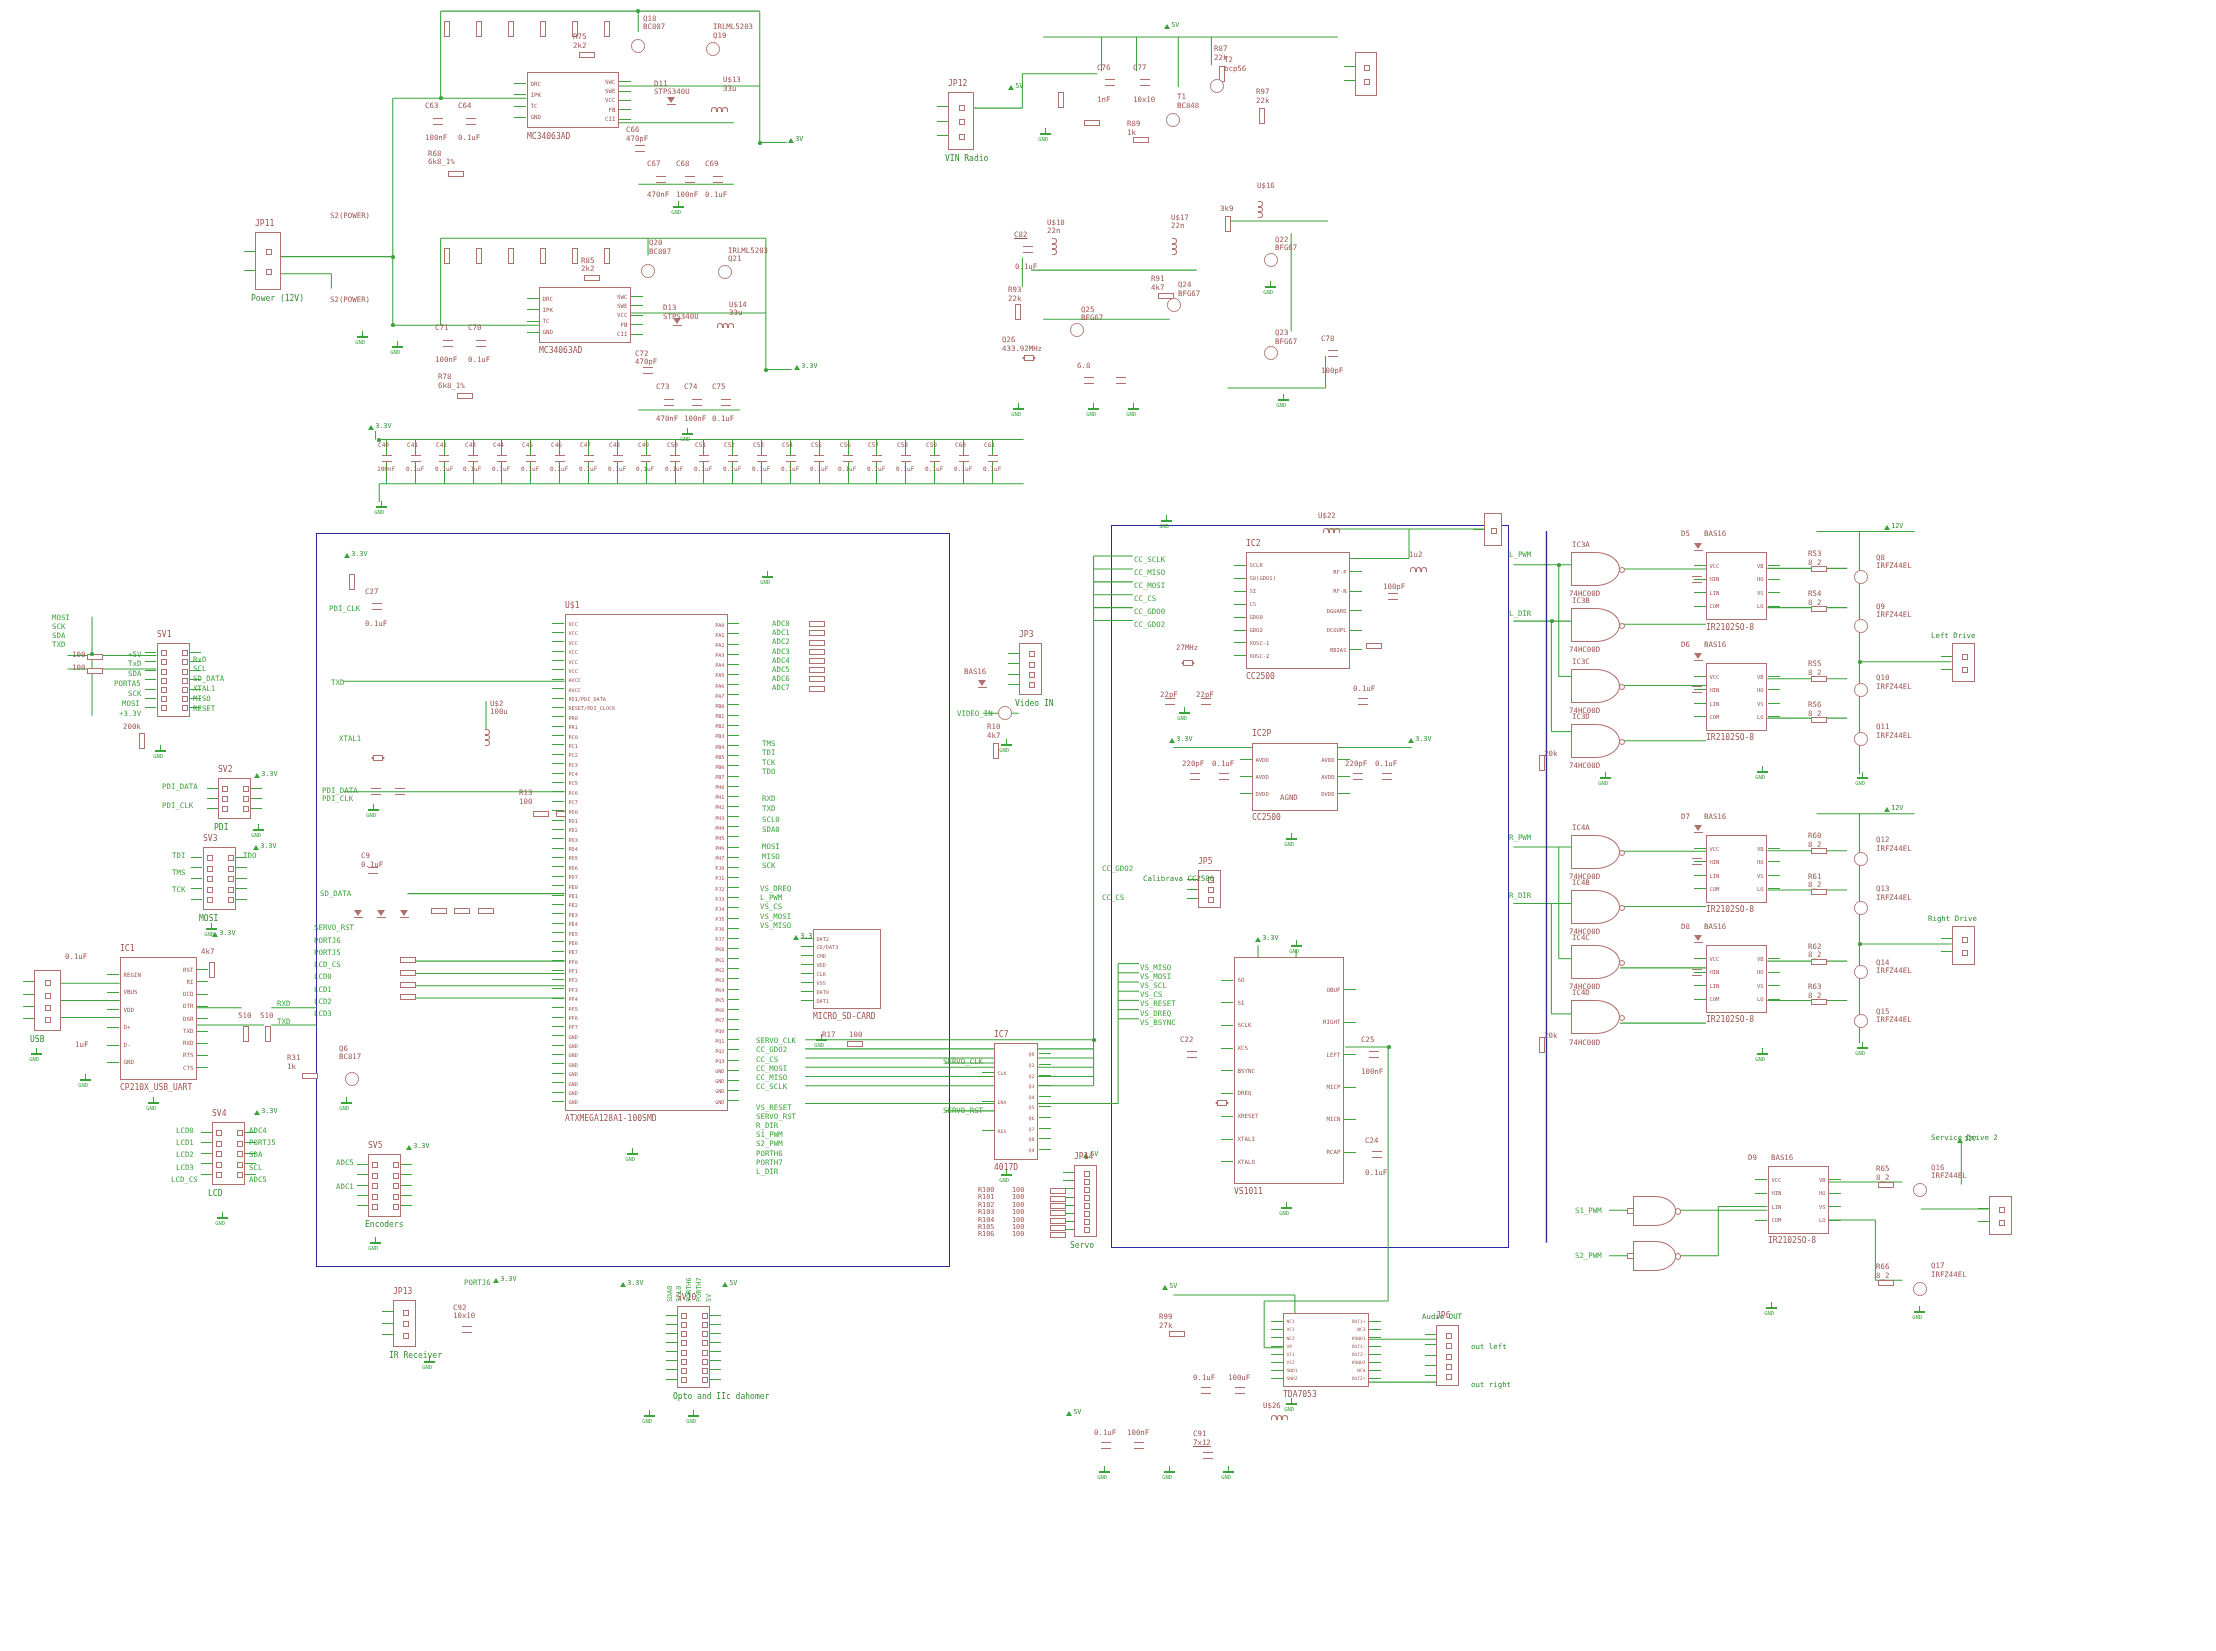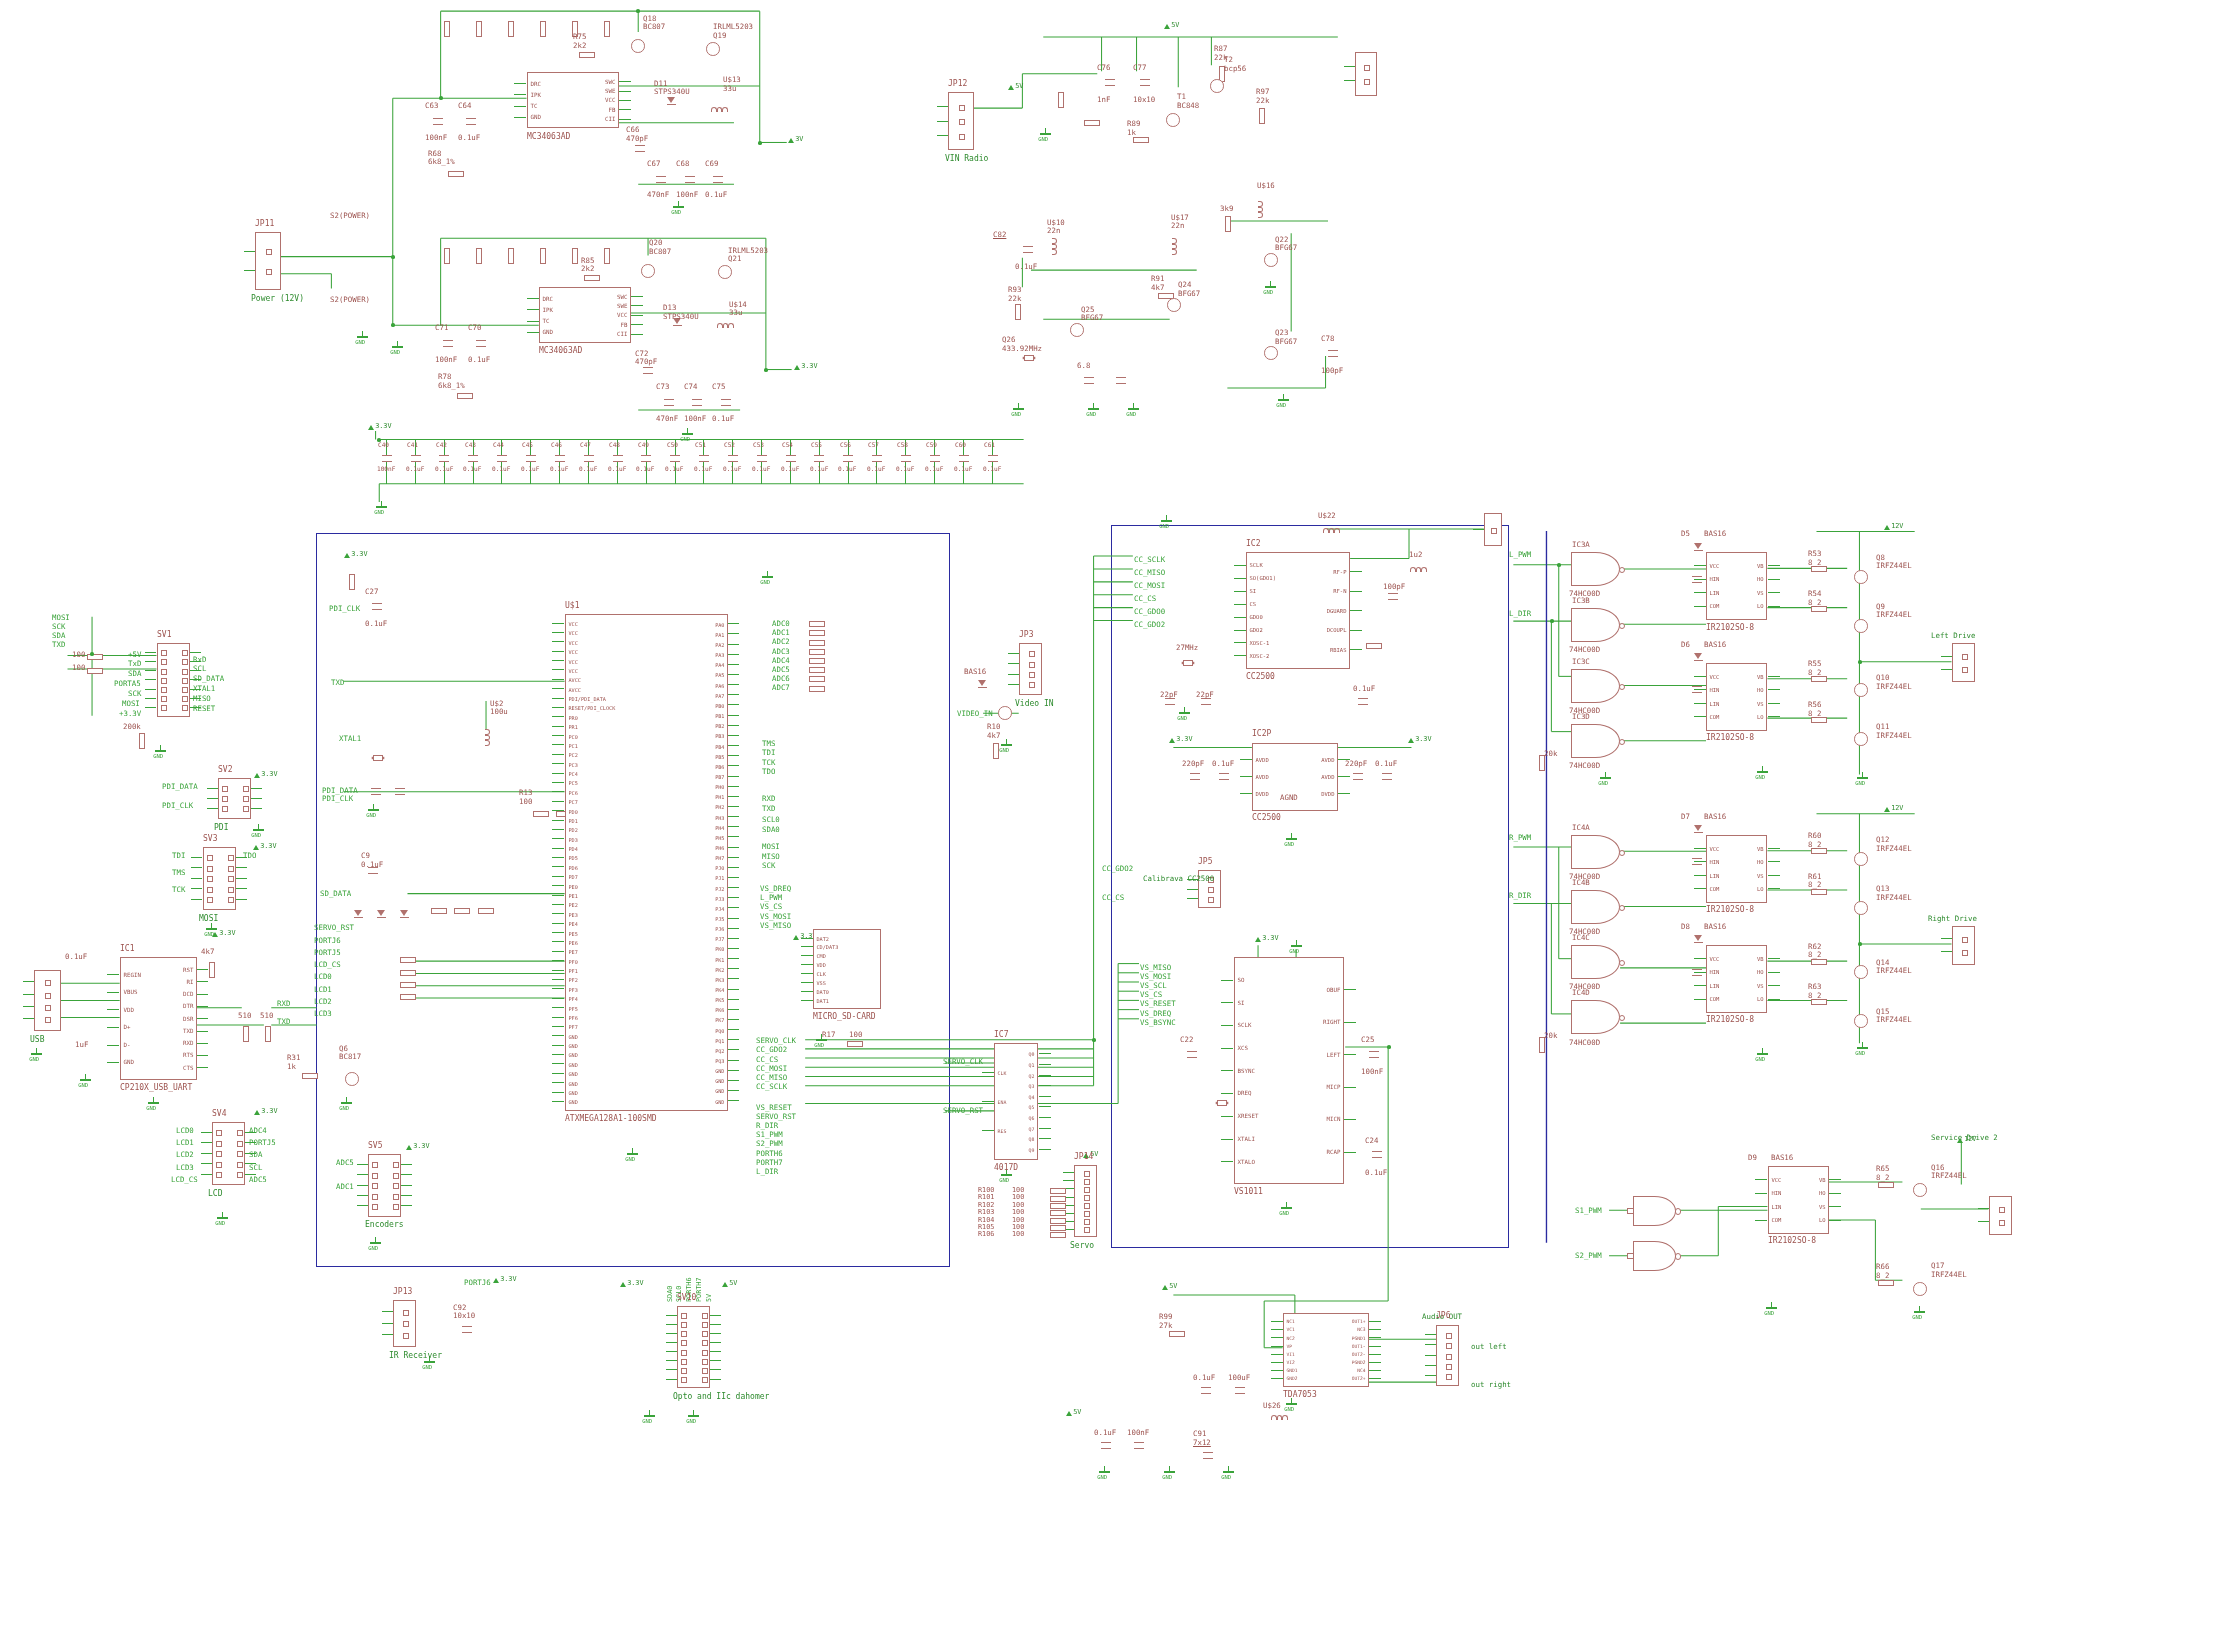--- a/index.html
+++ b/index.html
@@ -250,21 +250,21 @@
     <div class="lbl pt" style="left: 1224px; top: 56px; text-align: center;">T2</div>
     <div class="lbl pt" style="left: 1224px; top: 65px;">bcp56</div>
     <div class="lbl pt" style="left: 1214px; top: 45px;">R87</div>
     <div class="lbl pt" style="left: 1214px; top: 54px;">22k</div>
     <div class="lbl pt" style="left: 1256px; top: 88px;">R97</div>
     <div class="lbl pt" style="left: 1256px; top: 97px;">22k</div>
     <div class="lbl pt" style="left: 1127px; top: 120px;">R89</div>
     <div class="lbl pt" style="left: 1127px; top: 129px;">1k</div>
     <div class="lbl pt" style="left: 1047px; top: 219px;">U$10</div>
     <div class="lbl pt" style="left: 1047px; top: 227px;">22n</div>
-    <div class="lbl pt" style="left: 993px; top: 231px; text-decoration: underline;">C82</div>
+    <div class="lbl pt" style="left: 1014px; top: 231px; text-decoration: underline;">C82</div>
     <div class="lbl pt" style="left: 1015px; top: 263px;">0.1uF</div>
     <div class="lbl pt" style="left: 1171px; top: 214px;">U$17</div>
     <div class="lbl pt" style="left: 1171px; top: 222px;">22n</div>
     <div class="lbl pt" style="left: 1008px; top: 286px;">R93</div>
     <div class="lbl pt" style="left: 1008px; top: 295px;">22k</div>
     <div class="lbl pt" style="left: 1151px; top: 275px;">R91</div>
     <div class="lbl pt" style="left: 1151px; top: 284px;">4k7</div>
     <div class="lbl pt" style="left: 1081px; top: 306px;">Q25</div>
     <div class="lbl pt" style="left: 1081px; top: 314px;">BFG67</div>
     <div class="lbl pt" style="left: 1178px; top: 281px;">Q24</div>

